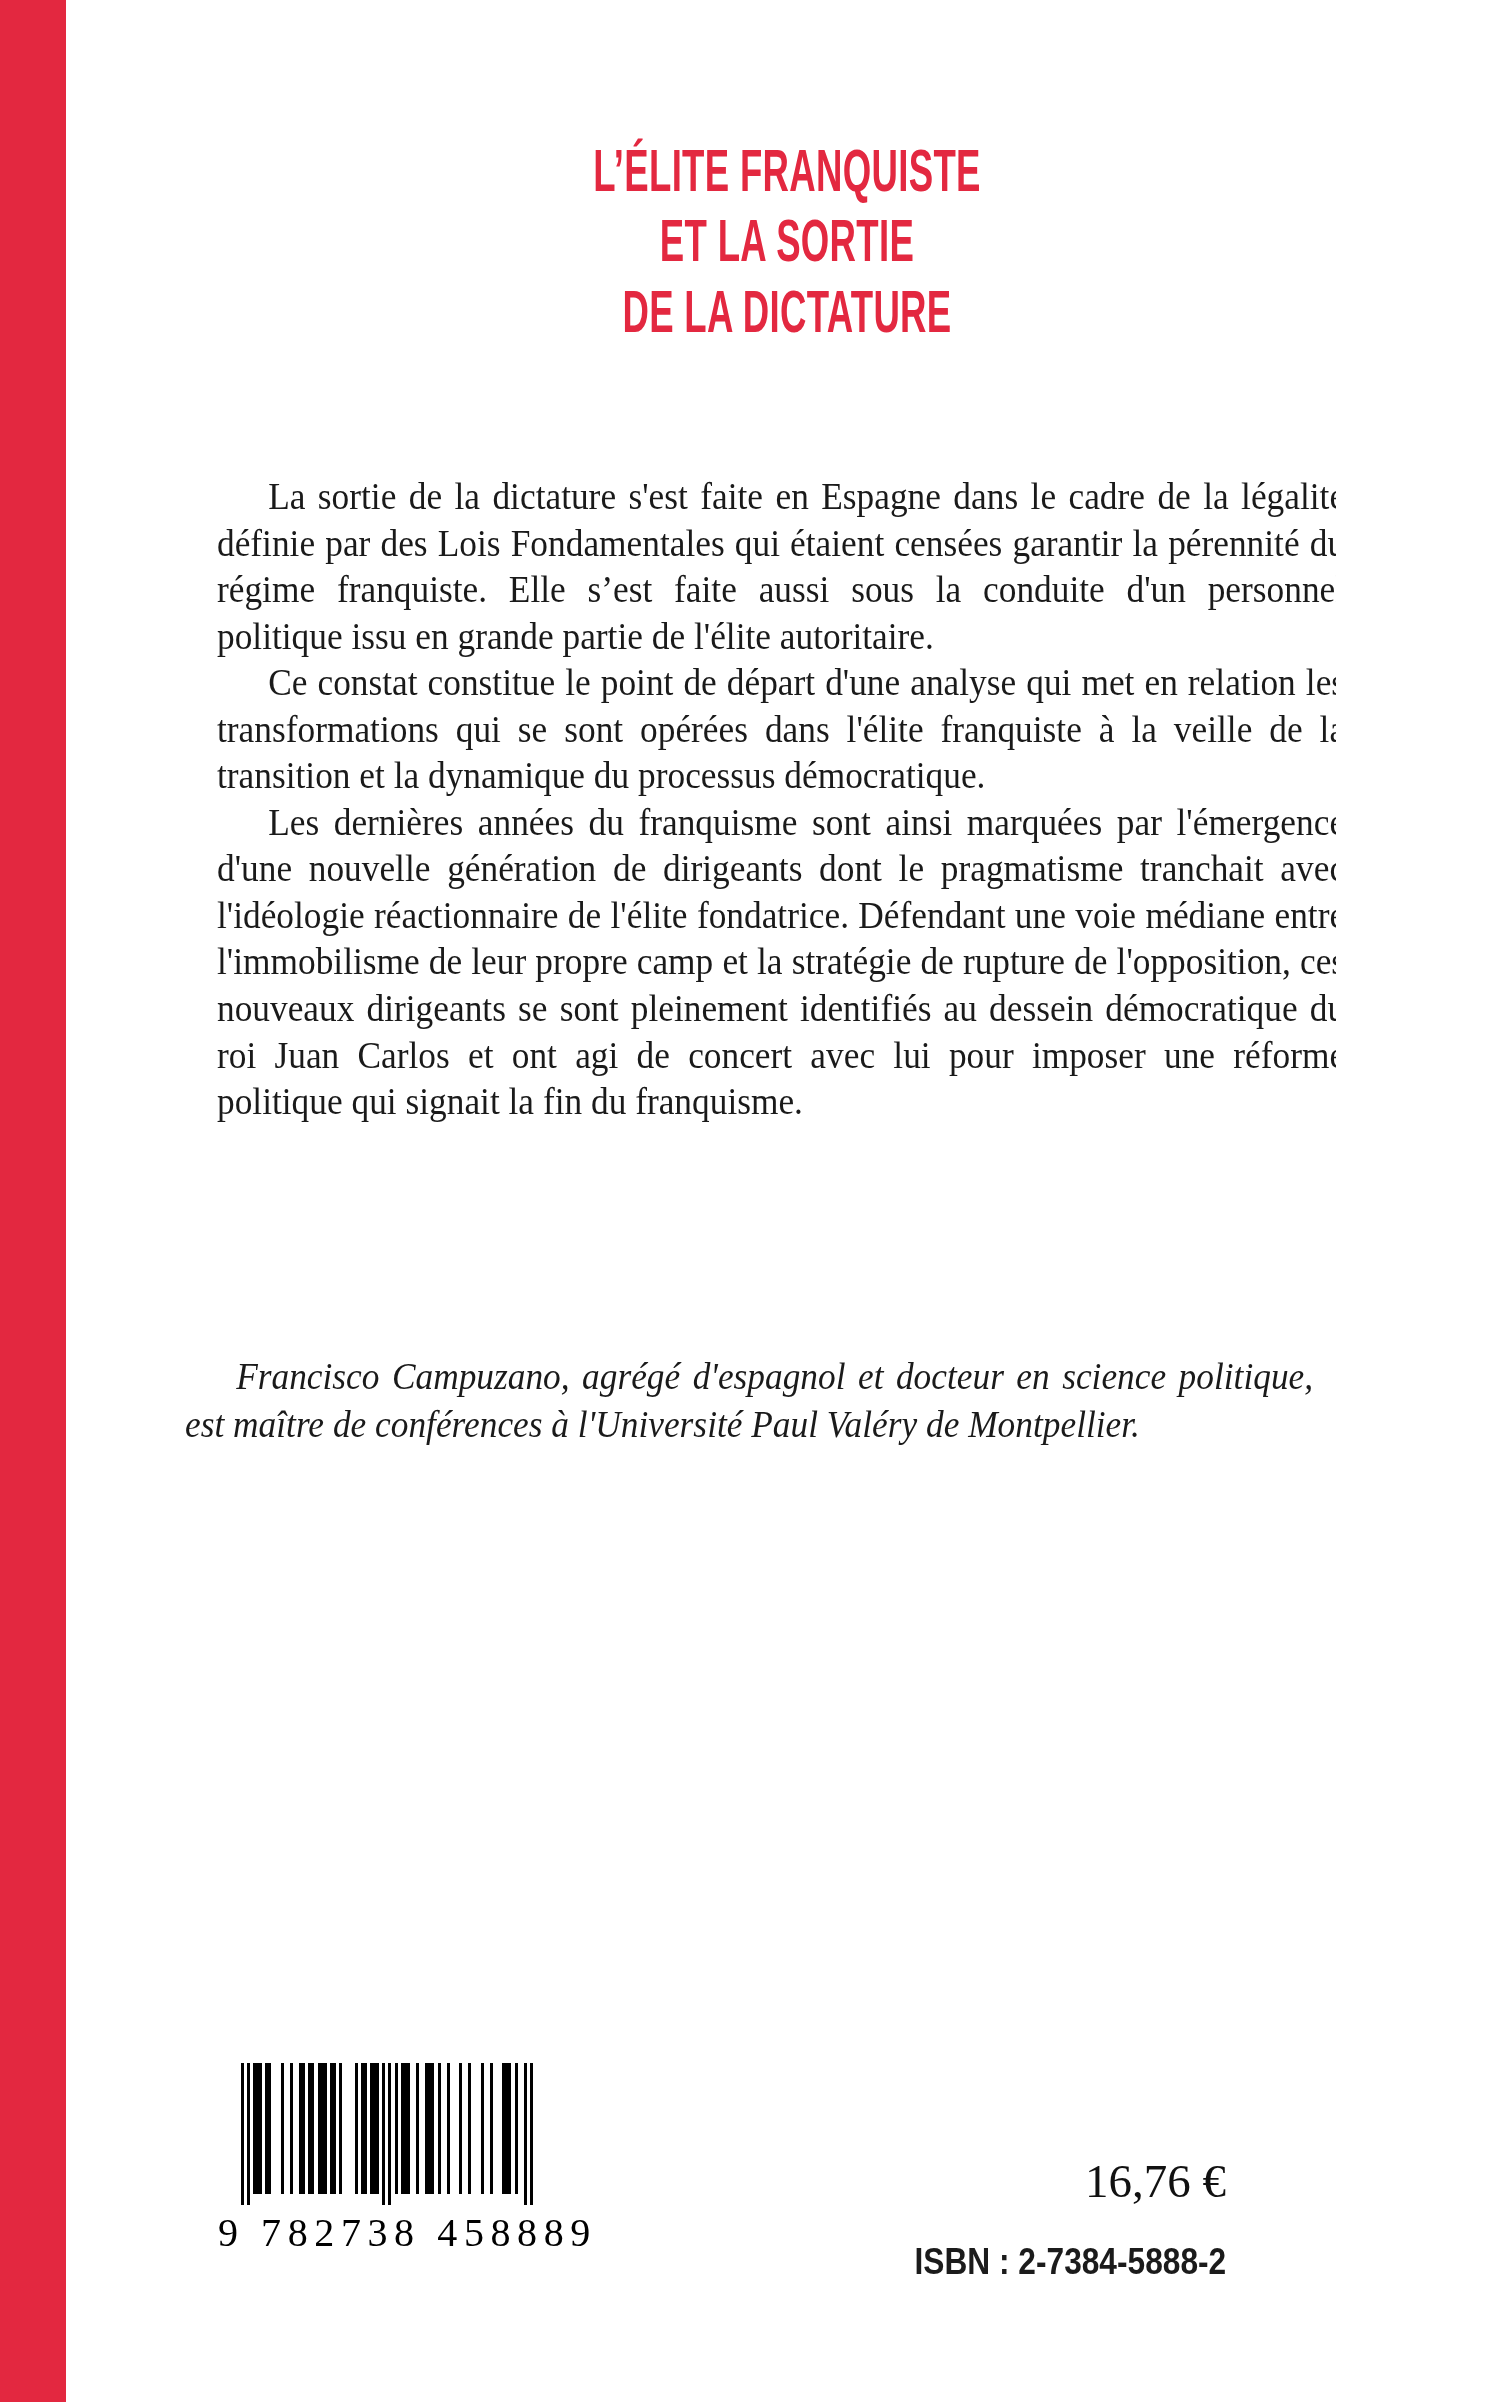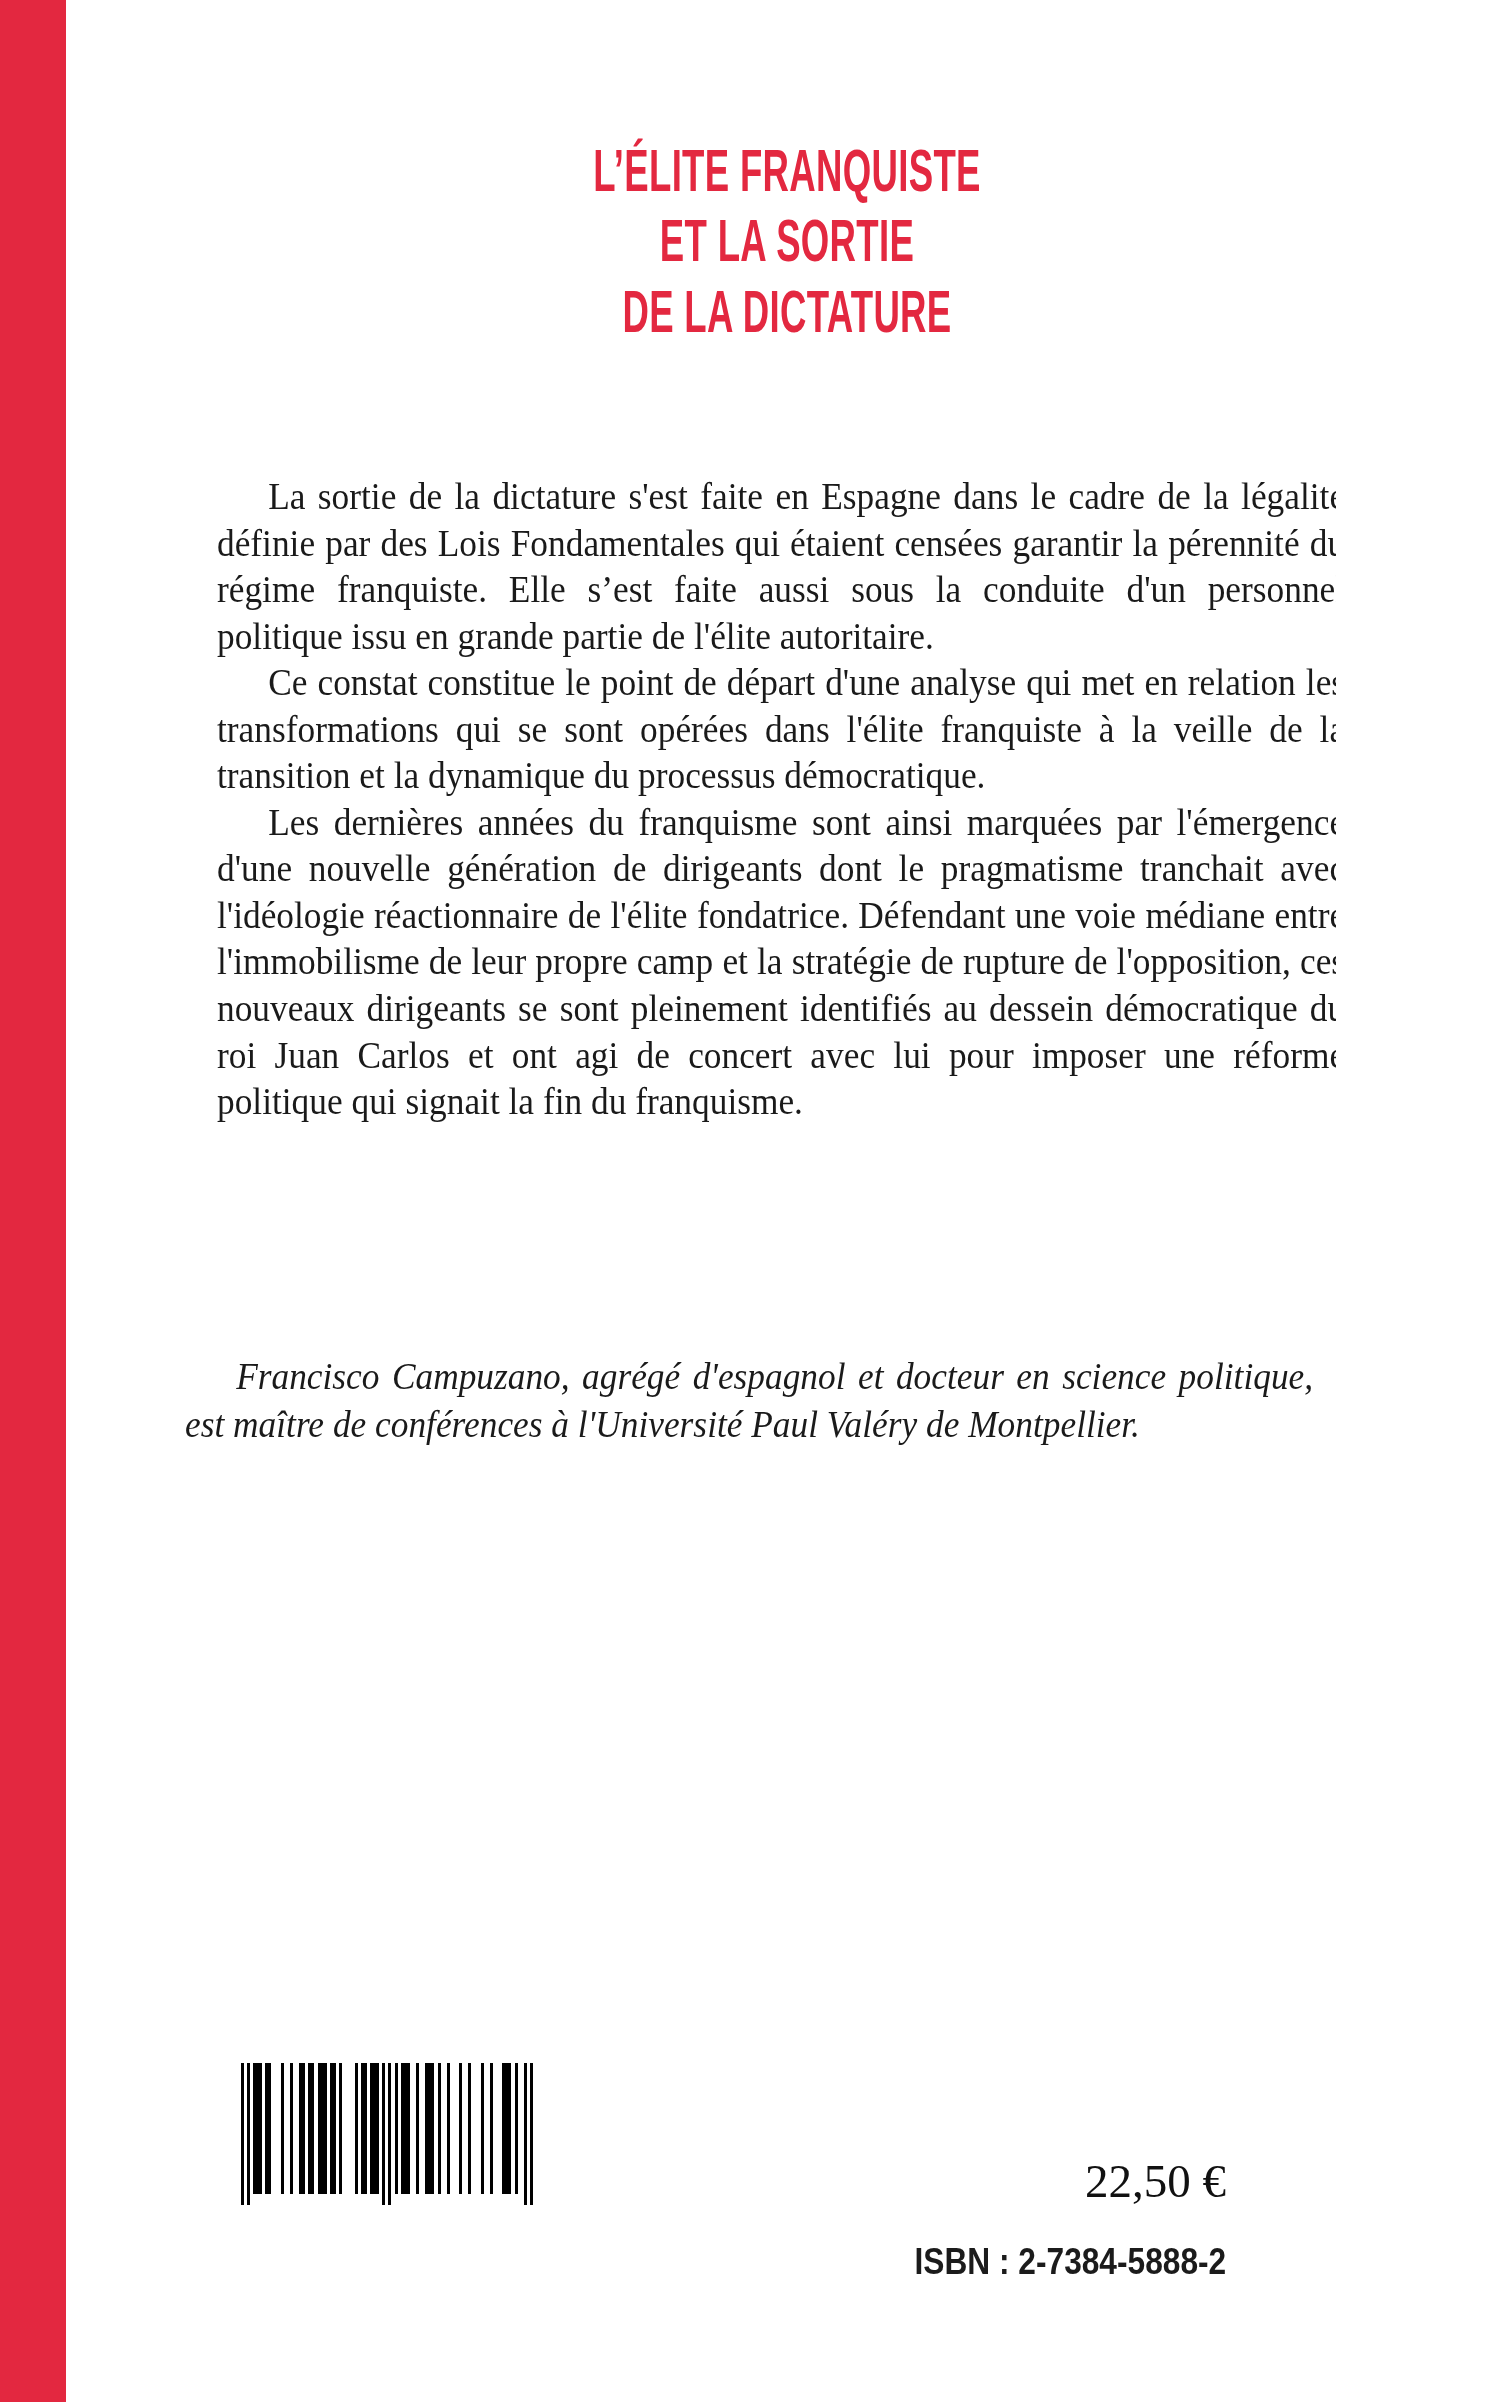--- a/index.html
+++ b/index.html
@@ -186,19 +186,20 @@
         <span style="left: 231px; width: 3.1px; height: 131px;"></span>
         <span style="left: 243px; width: 3.1px; height: 131px;"></span>
         <span style="left: 252px; width: 3.1px; height: 131px;"></span>
         <span style="left: 265px; width: 3.1px; height: 131px;"></span>
         <span style="left: 274px; width: 3.1px; height: 131px;"></span>
         <span style="left: 286px; width: 9.2px; height: 131px;"></span>
         <span style="left: 299px; width: 3.1px; height: 131px;"></span>
         <span style="left: 308px; width: 3.1px; height: 142px;"></span>
         <span style="left: 314px; width: 3.1px; height: 142px;"></span>
       </div>
-  </div>
-
-  <div class="price">22,50 €</div>
+    <div class="barcode-digits">9 782738 458889</div>
+  </div>
+
+  <div class="price">16,76 €</div>
   <div class="isbn">ISBN : 2-7384-5888-2</div>
 
 </div>
 
 
 </body></html>

